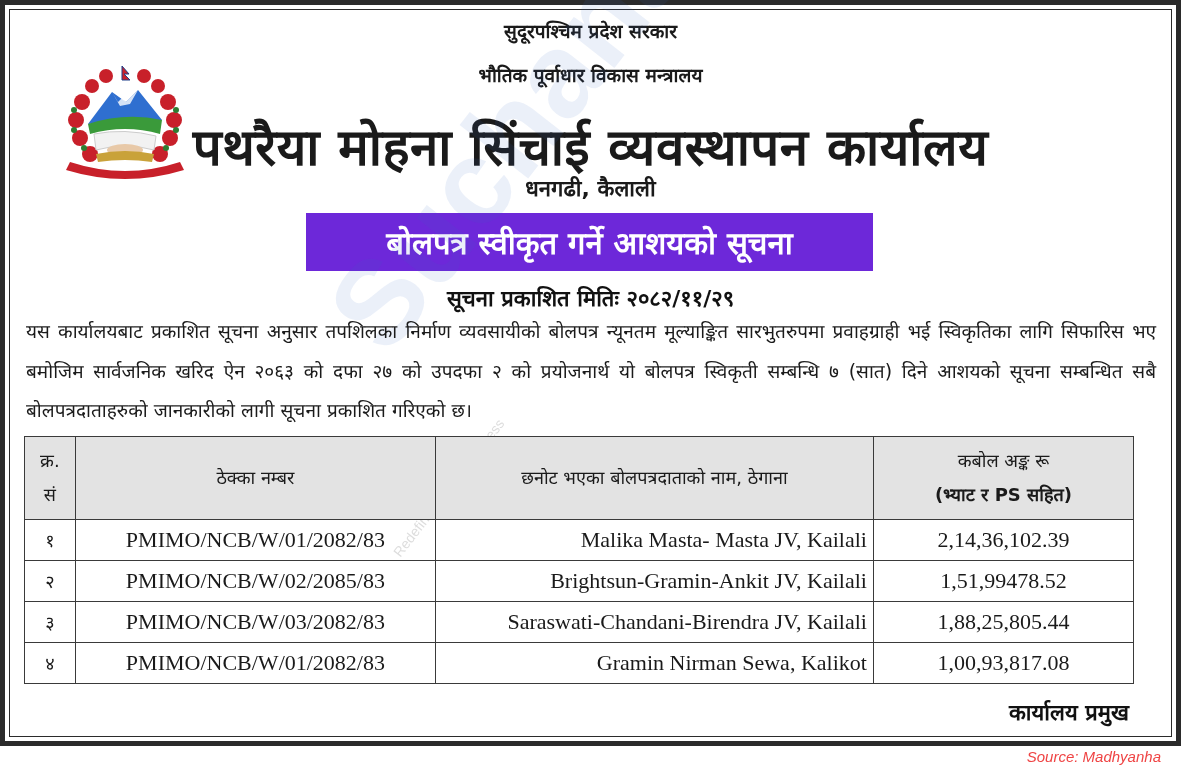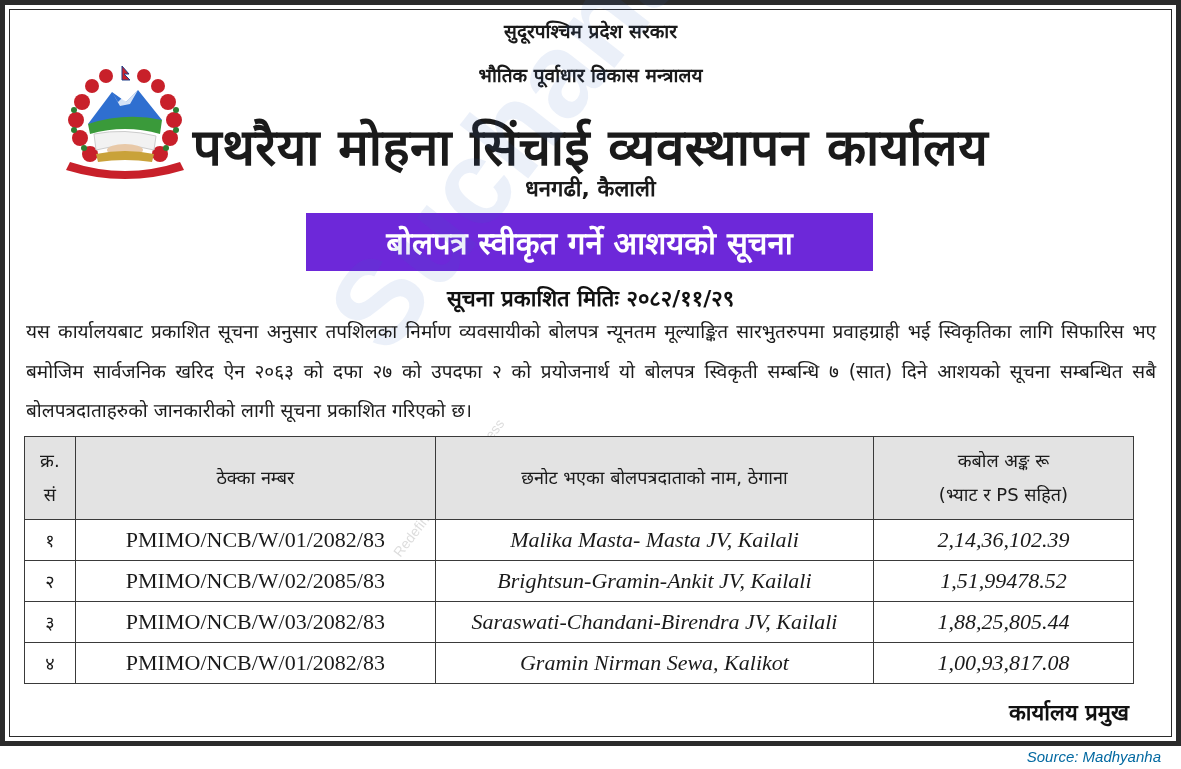--- a/index.html
+++ b/index.html
@@ -38,26 +38,26 @@
     font-family: "Liberation Serif", serif; font-size: 22px; color: #1a1a1a;
   }
   table.bids th, table.bids td { border: 1.5px solid #3a3a3a; }
   table.bids th {
     background: #e3e3e3; font-family: "DejaVu Sans", sans-serif; font-weight: normal; font-size: 18px;
     height: 80px; text-align: center; line-height: 34px;
   }
   table.bids td { height: 40px; padding: 0 6px; }
   td.c-sn { text-align: center; font-family: "DejaVu Sans", sans-serif; font-size: 18px; }
   td.c-no { text-align: center; }
-  td.c-name { text-align: center; font-style: italic; }
-  td.c-amt { text-align: center; font-style: italic; }
+  td.c-name { text-align: right; }
+  td.c-amt { text-align: center; }
   .sign { position: absolute; right: 52px; top: 696px; font-weight: bold; font-size: 22px; margin-left: 12px; }
   .source {
     position: absolute; right: 20px; top: 748px; font-family: "Liberation Sans", sans-serif;
-    font-style: italic; font-size: 15px; color: #0369a1;
+    font-style: italic; font-size: 15px; color: #ef4444;
   }
   .wm {
     position: absolute; left: 300px; top: 290px; font-family: "Liberation Sans", sans-serif;
     font-weight: bold; font-size: 120px; color: rgba(60,110,200,0.10);
     transform: rotate(-52deg); transform-origin: left top; pointer-events: none; white-space: nowrap;
   }
   .wm-sub {
     position: absolute; left: 390px; top: 550px; font-family: "Liberation Sans", sans-serif;
     font-size: 14px; color: rgba(120,120,120,0.25); transform: rotate(-52deg);
     transform-origin: left top; pointer-events: none; white-space: nowrap;
@@ -134,21 +134,21 @@
   <thead>
     <tr>
       <th>
         <span>क्र.</span><br>
         <span>सं</span>
       </th>
       <th>ठेक्का नम्बर</th>
       <th>छनोट भएका बोलपत्रदाताको नाम, ठेगाना</th>
       <th>
         <span>कबोल अङ्क रू</span><br>
-        <span style="font-weight:normal">(भ्याट र PS सहित)</span>
+        <span style="font-weight:bold">(भ्याट र PS सहित)</span>
       </th>
     </tr>
   </thead>
   <tbody>
     <tr>
       <td class="c-sn">१</td>
       <td class="c-no">PMIMO/NCB/W/01/2082/83</td>
       <td class="c-name">Malika Masta- Masta JV, Kailali</td>
       <td class="c-amt">2,14,36,102.39</td>
     </tr>

